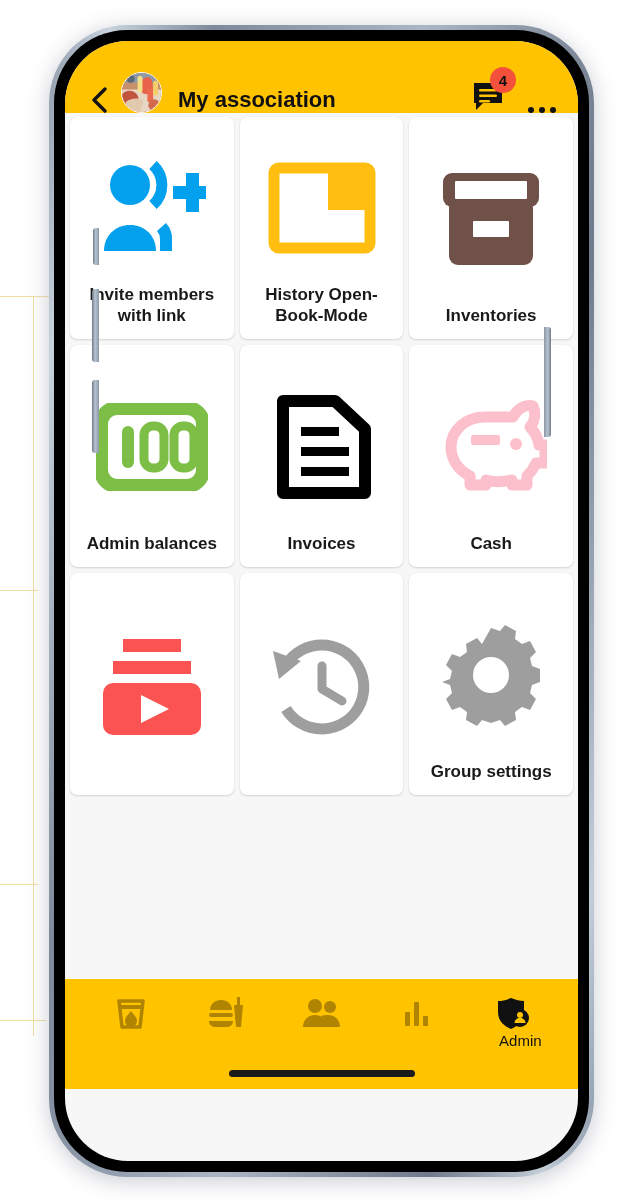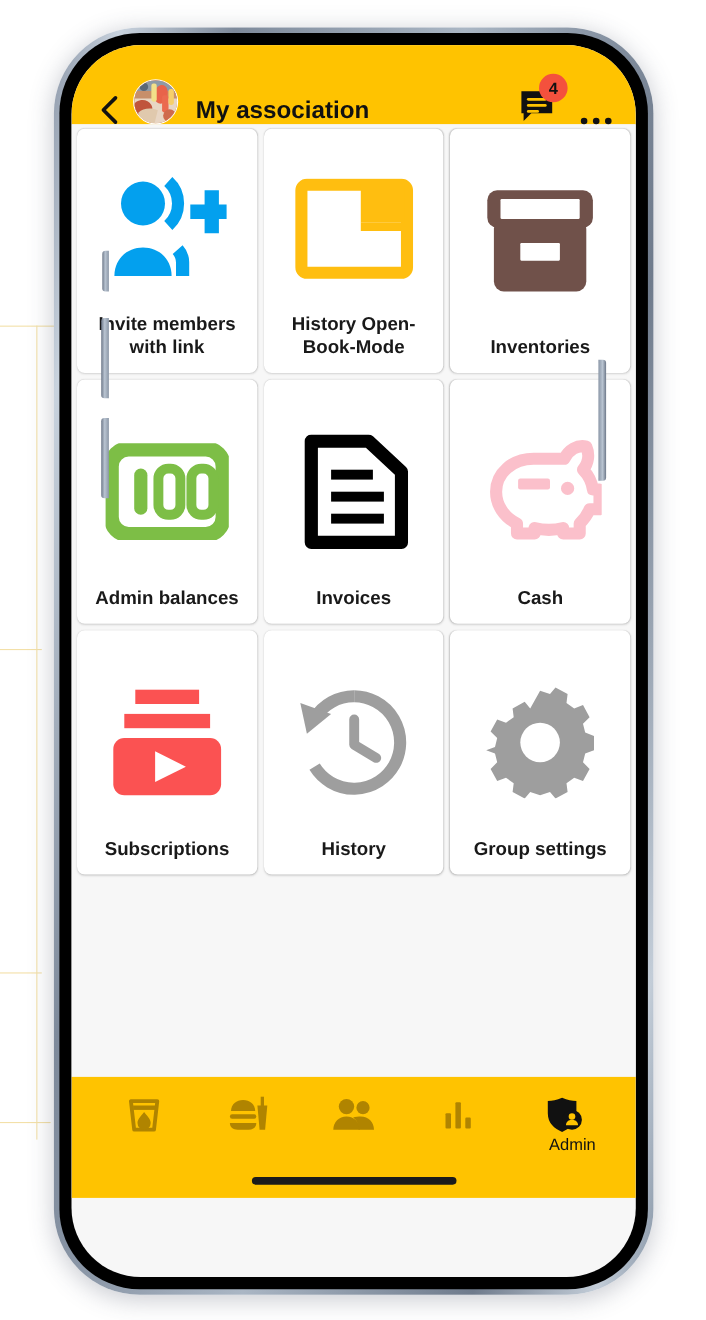--- a/index.html
+++ b/index.html
@@ -301,33 +301,31 @@
         <div class="grid-row">
           <div class="tile">
             <div class="icon">
               <svg width="106" height="104" viewBox="0 0 106 104">
                 <rect x="24" y="4" width="58" height="13" fill="#FB5252"></rect>
                 <rect x="14" y="26" width="78" height="13" fill="#FB5252"></rect>
                 <rect x="4" y="48" width="98" height="52" rx="10" fill="#FB5252"></rect>
                 <path d="M42 60l28 14-28 14z" fill="#fff"></path>
               </svg>
             </div>
-            <div class="label">Subscriptions</div>
           </div>
 
           <div class="tile">
             <div class="icon">
               <svg width="106" height="104" viewBox="0 0 106 104">
                 <path d="M53 10a42 42 0 1 1-36 64" fill="none" stroke="#9E9E9E" stroke-width="11" stroke-linecap="butt"></path>
                 <path d="M53 10A42 42 0 0 0 17 30" fill="none" stroke="#9E9E9E" stroke-width="11"></path>
                 <path d="M4 16l28 10-22 18z" fill="#9E9E9E"></path>
                 <path d="M53 31v23l20 12" fill="none" stroke="#9E9E9E" stroke-width="9" stroke-linecap="round" stroke-linejoin="round"></path>
               </svg>
             </div>
-            <div class="label">History</div>
           </div>
 
           <div class="tile">
             <div class="icon">
               <svg width="102" height="102" viewBox="0 0 102 102">
                 <path d="M51 4l9 3 5-6 11 6-1 8 7 5 8-3 6 11-6 6 2 8 8 3v13l-8 3-2 8 6 6-6 11-8-3-7 5 1 8-11 6-5-6-9 3-9-3-5 6-11-6 1-8-7-5-8 3-6-11 6-6-2-8-8-3V58l8-3 2-8-6-6 6-11 8 3 7-5-1-8 11-6 5 6z" fill="#9E9E9E"></path>
                 <circle cx="51" cy="51" r="18" fill="#fff"></circle>
               </svg>
             </div>
             <div class="label">Group settings</div>

